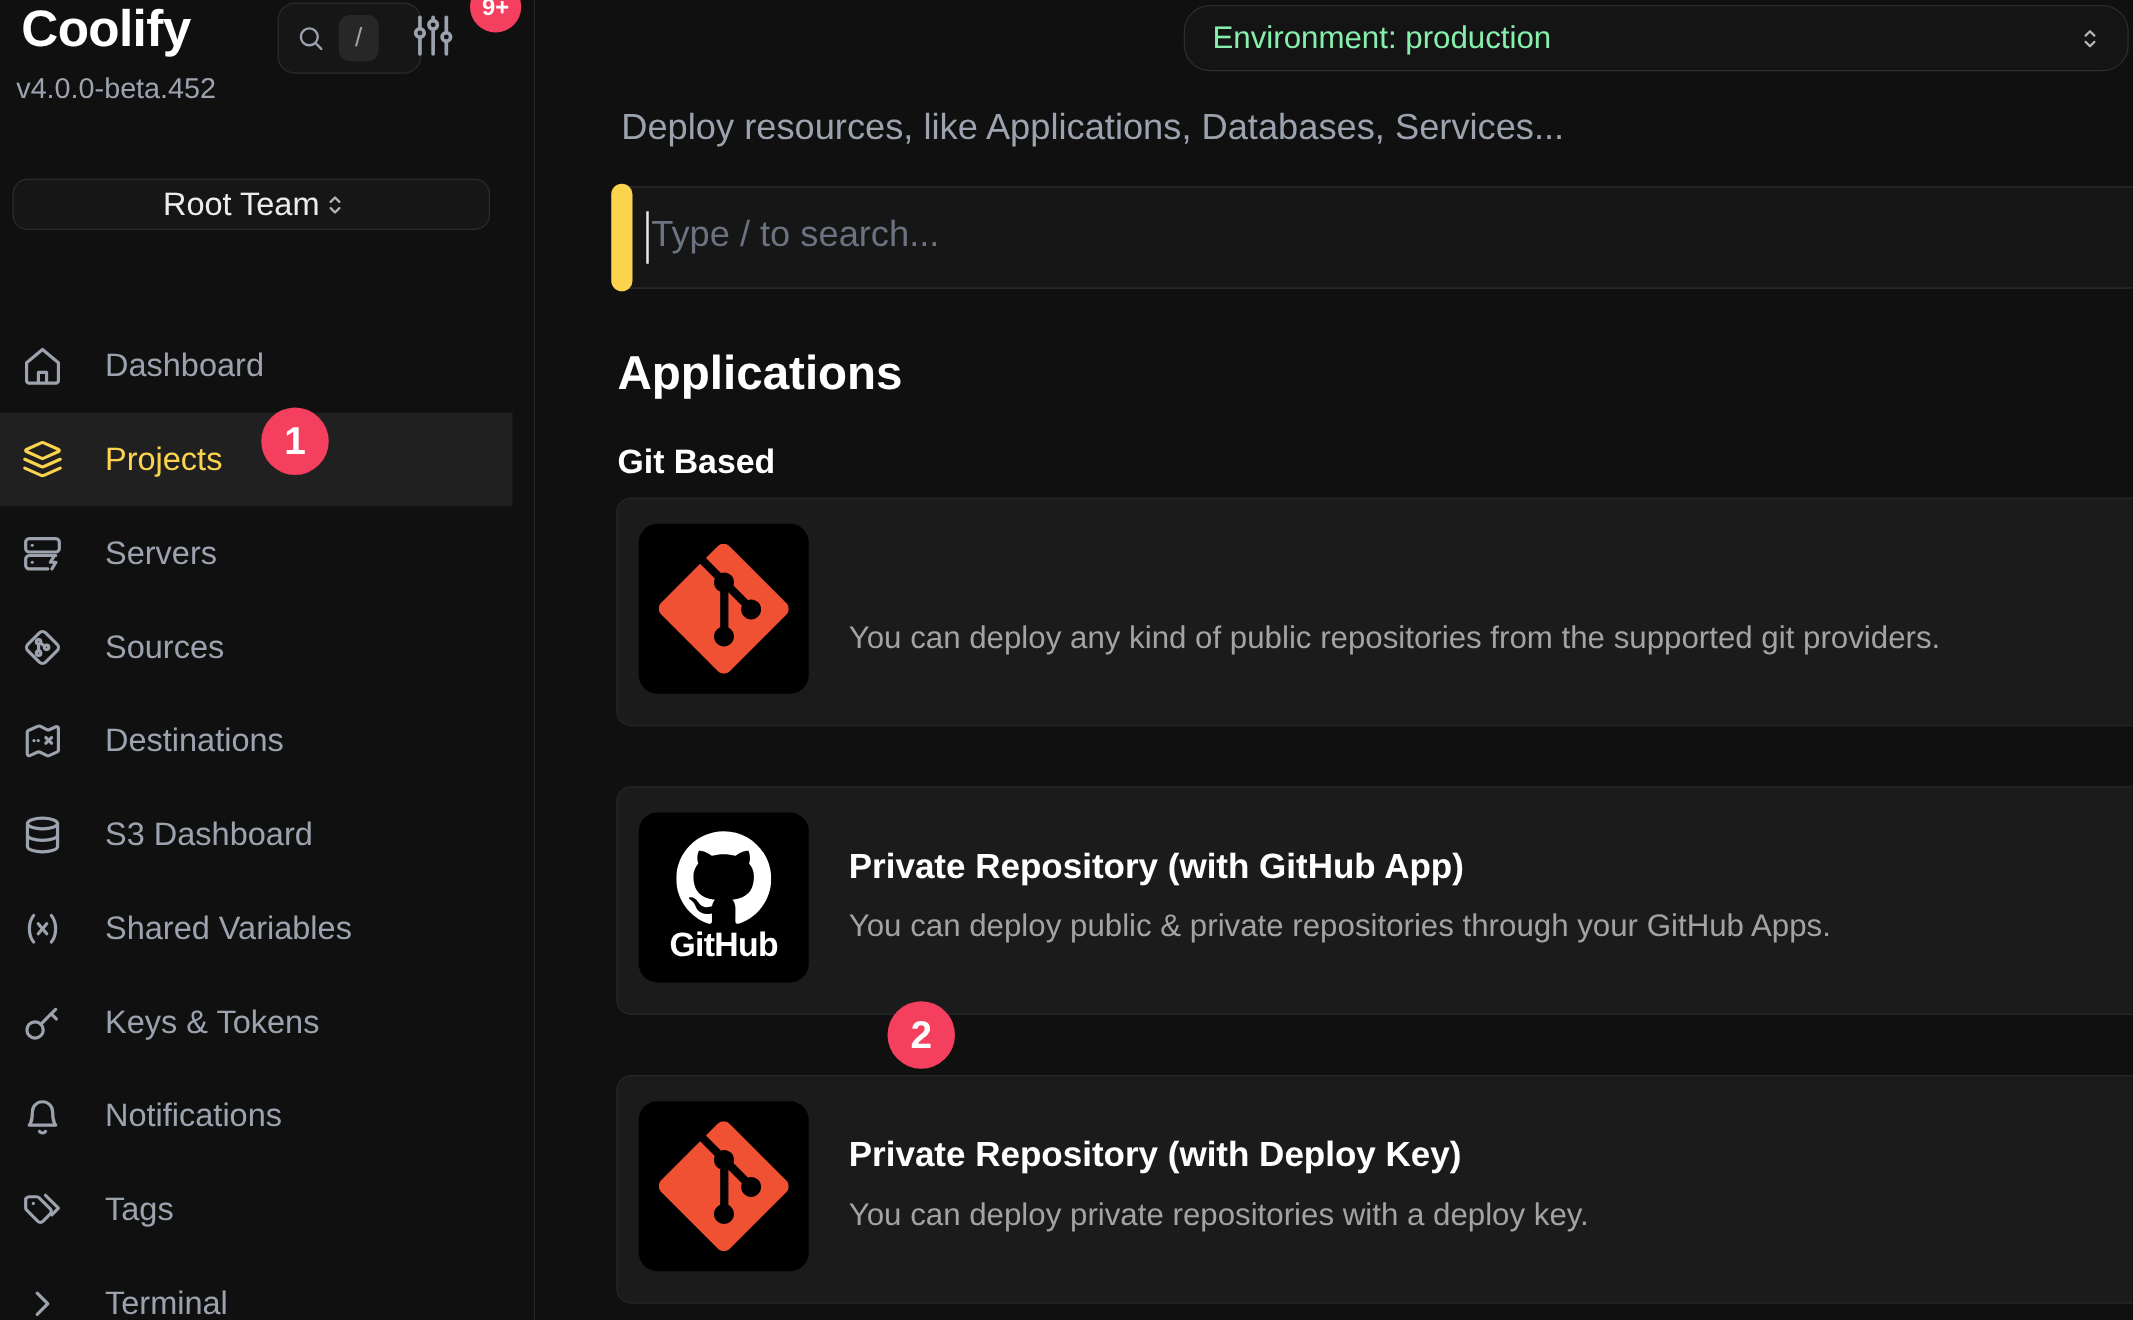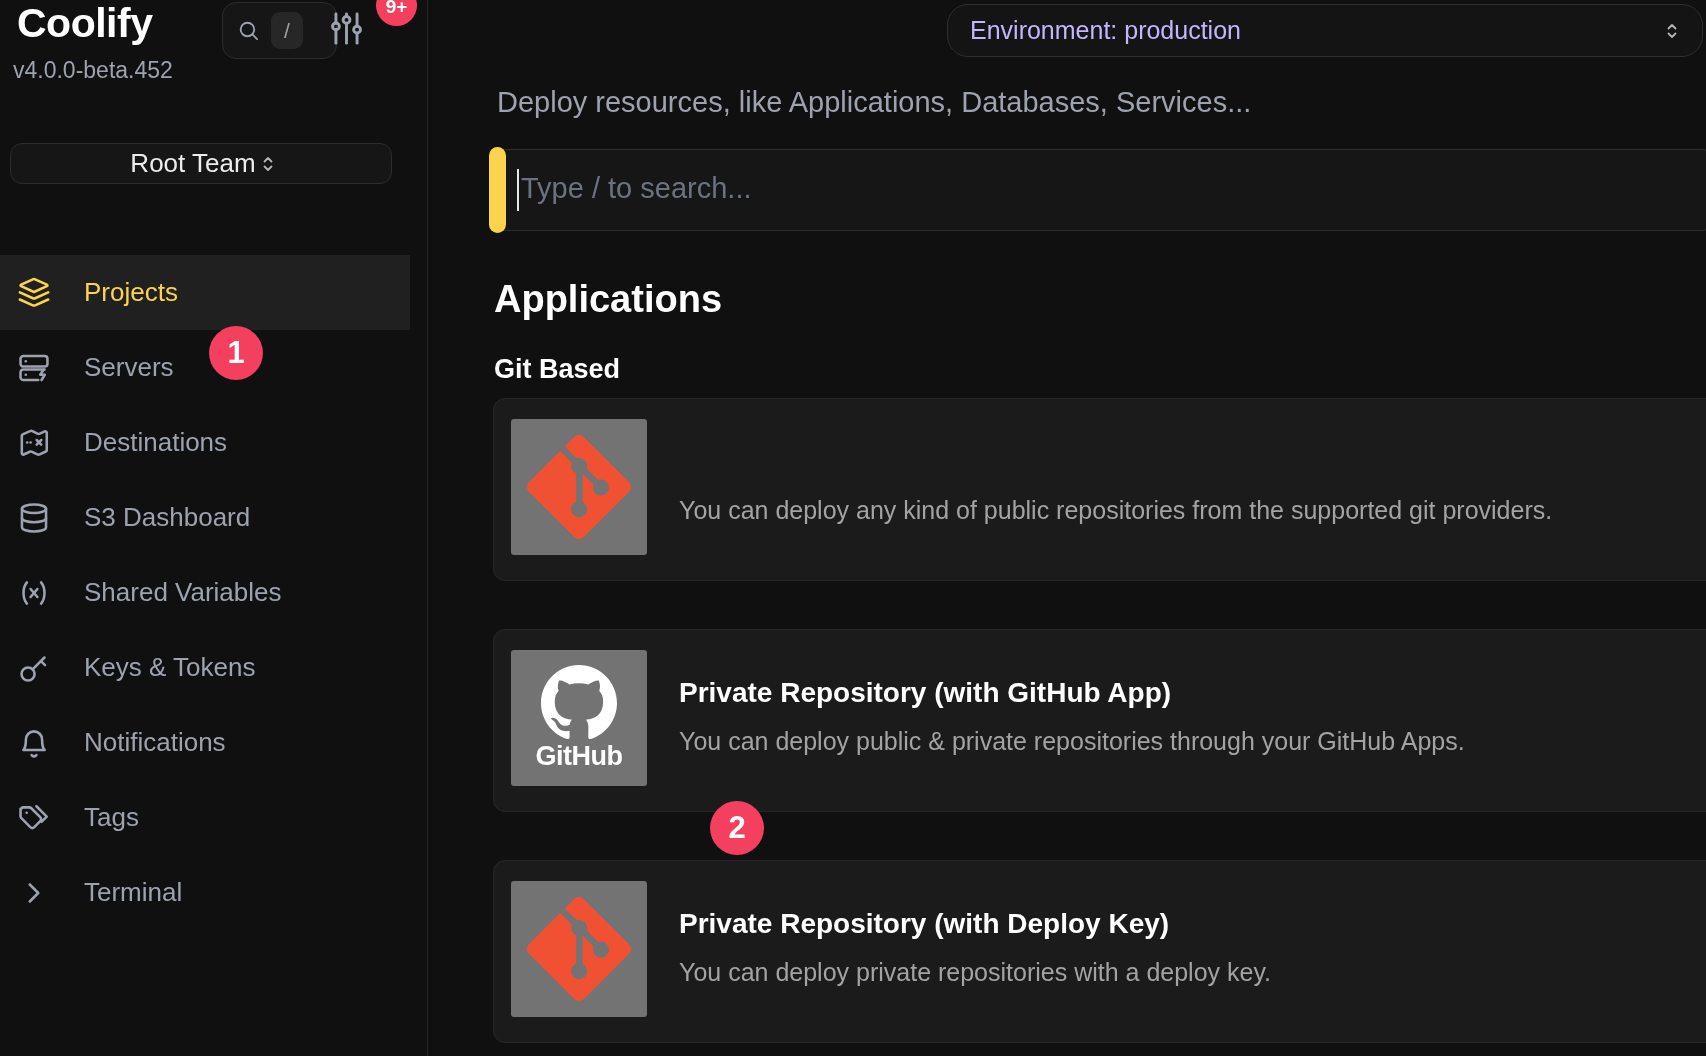--- a/index.html
+++ b/index.html
@@ -31,29 +31,29 @@
   .nav-item .ic{width:34px;height:34px;margin-left:17px;display:flex;color:var(--muted);}
   .nav-item .lbl{margin-left:33px;font-size:26px;color:var(--muted);white-space:nowrap;}
   .nav-item.active .ic{color:var(--accent);}
   .nav-item.active .lbl{color:var(--accent);}
   
   .marker{position:absolute;width:54px;height:54px;font-size:31px;z-index:9;}
   
   .main{position:absolute;inset:0;}
   .page-title{position:absolute;left:495px;top:-7px;font-size:53px;font-weight:800;letter-spacing:-1px;color:#fff;white-space:nowrap;}
   .page-subtitle{position:absolute;left:497px;top:86px;font-size:29px;color:var(--muted);white-space:nowrap;}
-  .env-select{position:absolute;left:947px;top:4px;width:756px;height:53px;background:#141414;border:1px solid #2e2e2e;border-radius:21px;box-sizing:border-box;display:flex;align-items:center;justify-content:space-between;padding:0 18px 0 22px;font-size:25px;color:#c4b5fd;text-align:center;}
+  .env-select{position:absolute;left:947px;top:4px;width:756px;height:53px;background:#141414;border:1px solid #2e2e2e;border-radius:21px;box-sizing:border-box;display:flex;align-items:center;justify-content:space-between;padding:0 18px 0 22px;font-size:25px;color:#86efac;text-align:center;}
   .search-input{position:absolute;left:493px;top:149px;width:1220px;height:82px;background:var(--panel);border:1px solid #2f2f2f;border-radius:10px;box-sizing:border-box;}
   .search-accent{position:absolute;left:489px;top:147px;width:17px;height:86px;background:var(--accent);border-radius:10px;z-index:2;}
   .caret{position:absolute;left:517px;top:169px;width:2px;height:42px;background:#e8e8e8;z-index:3;}
   .placeholder{position:absolute;left:521px;top:172px;font-size:29px;color:#6b7280;white-space:nowrap;}
   .section-title{position:absolute;left:494px;top:246px;font-size:38px;font-weight:800;color:#fff;}
   .group-title{position:absolute;left:494px;top:327px;font-size:27px;font-weight:700;color:#fff;}
   .card{position:absolute;left:493px;width:1400px;height:183px;background:#1b1b1b;border:1px solid #272727;border-radius:12px;box-sizing:border-box;cursor:pointer;}
-  .card .tile{position:absolute;left:17px;top:20px;width:136px;height:136px;border-radius:3px;background:#737373;display:flex;flex-direction:column;align-items:center;justify-content:center;}
+  .card .tile{position:absolute;left:17px;top:20px;width:136px;height:136px;border-radius:15px;background:#000000;display:flex;flex-direction:column;align-items:center;justify-content:center;}
   .card .title{position:absolute;left:185px;top:47px;font-size:28px;font-weight:700;color:#fff;white-space:nowrap;}
   .card .desc{position:absolute;left:185px;top:97px;font-size:25px;color:var(--muted2);white-space:nowrap;}
   .gh-word{color:#fff;font-weight:800;font-size:27px;letter-spacing:-.5px;margin-top:1px;}
 </style>
 </head>
 <body>
 
 <aside class="sidebar">
   <div class="brand">Coolify</div>
   <div class="version">v4.0.0-beta.452</div>
@@ -87,20 +87,29 @@
     <span>Root Team</span>
     <span class="updown">
         <svg viewBox="0 0 24 24" width="24" height="24" fill="none" stroke="currentColor" stroke-width="1.8" stroke-linecap="round" stroke-linejoin="round">
           <path d="m8.5 9.5 3.5-3.5 3.5 3.5"></path>
           <path d="m8.5 14.5 3.5 3.5 3.5-3.5"></path>
         </svg>
       </span>
   </div>
 
   <nav class="nav" id="sidebar-nav">
+      <div class="nav-item">
+    <span class="ic">
+          <svg viewBox="0 0 24 24" width="34" height="34" fill="none" stroke="currentColor" stroke-width="1.8" stroke-linecap="round" stroke-linejoin="round">
+            <path d="m3 10 9-7.5L21 10v10a1.5 1.5 0 0 1-1.5 1.5h-15A1.5 1.5 0 0 1 3 20Z"></path>
+            <path d="M9.7 21.3v-5.8h4.6v5.8"></path>
+          </svg>
+        </span>
+    <span class="lbl">Dashboard</span>
+  </div>
       <div class="nav-item active">
     <span class="ic">
           <svg viewBox="0 0 24 24" width="34" height="34" fill="none" stroke="currentColor" stroke-width="1.8" stroke-linecap="round" stroke-linejoin="round">
             <path d="M12.4 2.2a1 1 0 0 0-.8 0L2.9 6.1a.6.6 0 0 0 0 1.1l8.7 3.9a1 1 0 0 0 .8 0l8.7-3.9a.6.6 0 0 0 0-1.1Z"></path>
             <path d="m22 11.6-9.2 4.1a2 2 0 0 1-1.6 0L2 11.6"></path>
             <path d="m22 16.6-9.2 4.1a2 2 0 0 1-1.6 0L2 16.6"></path>
           </svg>
         </span>
     <span class="lbl">Projects</span>
   </div>
@@ -108,20 +117,33 @@
     <span class="ic">
           <svg viewBox="0 0 24 24" width="34" height="34" fill="none" stroke="currentColor" stroke-width="1.8" stroke-linecap="round" stroke-linejoin="round">
             <rect x="2.5" y="3.5" width="19" height="7.5" rx="2"></rect>
             <path d="M15 20.5H4.5a2 2 0 0 1-2-2v-3.5a2 2 0 0 1 2-2h15"></path>
             <path d="m18.7 13.2-2.3 3.6h3.2l-2.3 3.7"></path>
             <path d="M6.2 7.2h.01"></path>
             <path d="M6.2 16.8h.01"></path>
           </svg>
         </span>
     <span class="lbl">Servers</span>
+  </div>
+      <div class="nav-item">
+    <span class="ic">
+          <svg viewBox="0 0 24 24" width="34" height="34" fill="none" stroke="currentColor" stroke-width="1.8" stroke-linecap="round" stroke-linejoin="round">
+            <rect x="4.9" y="4.9" width="14.2" height="14.2" rx="2.5" transform="rotate(45 12 12)"></rect>
+            <circle cx="9.8" cy="8.8" r="1.25"></circle>
+            <circle cx="14.3" cy="11.9" r="1.25"></circle>
+            <circle cx="9.8" cy="15.2" r="1.25"></circle>
+            <path d="M9.8 10.2v3.7"></path>
+            <path d="m11 9.6 2.2 1.6"></path>
+          </svg>
+        </span>
+    <span class="lbl">Sources</span>
   </div>
       <div class="nav-item">
     <span class="ic">
           <svg viewBox="0 0 24 24" width="34" height="34" fill="none" stroke="currentColor" stroke-width="1.8" stroke-linecap="round" stroke-linejoin="round">
             <path d="M9.2 3.6 4 5.9a1 1 0 0 0-.6.9v12.4a1 1 0 0 0 1.4.9l4.2-1.9a2 2 0 0 1 1.7 0l3.6 1.8a2 2 0 0 0 1.7 0l4.4-2a1 1 0 0 0 .6-.9V4.7a1 1 0 0 0-1.4-.9l-3.5 1.6a2 2 0 0 1-1.7 0l-3.5-1.8a2 2 0 0 0-1.7 0Z"></path>
             <path d="m13.9 9.9 3.2 3.2"></path>
             <path d="m17.1 9.9-3.2 3.2"></path>
             <path d="M7.2 11.6h.01"></path>
             <path d="M9.6 11.6h.01"></path>
           </svg>

